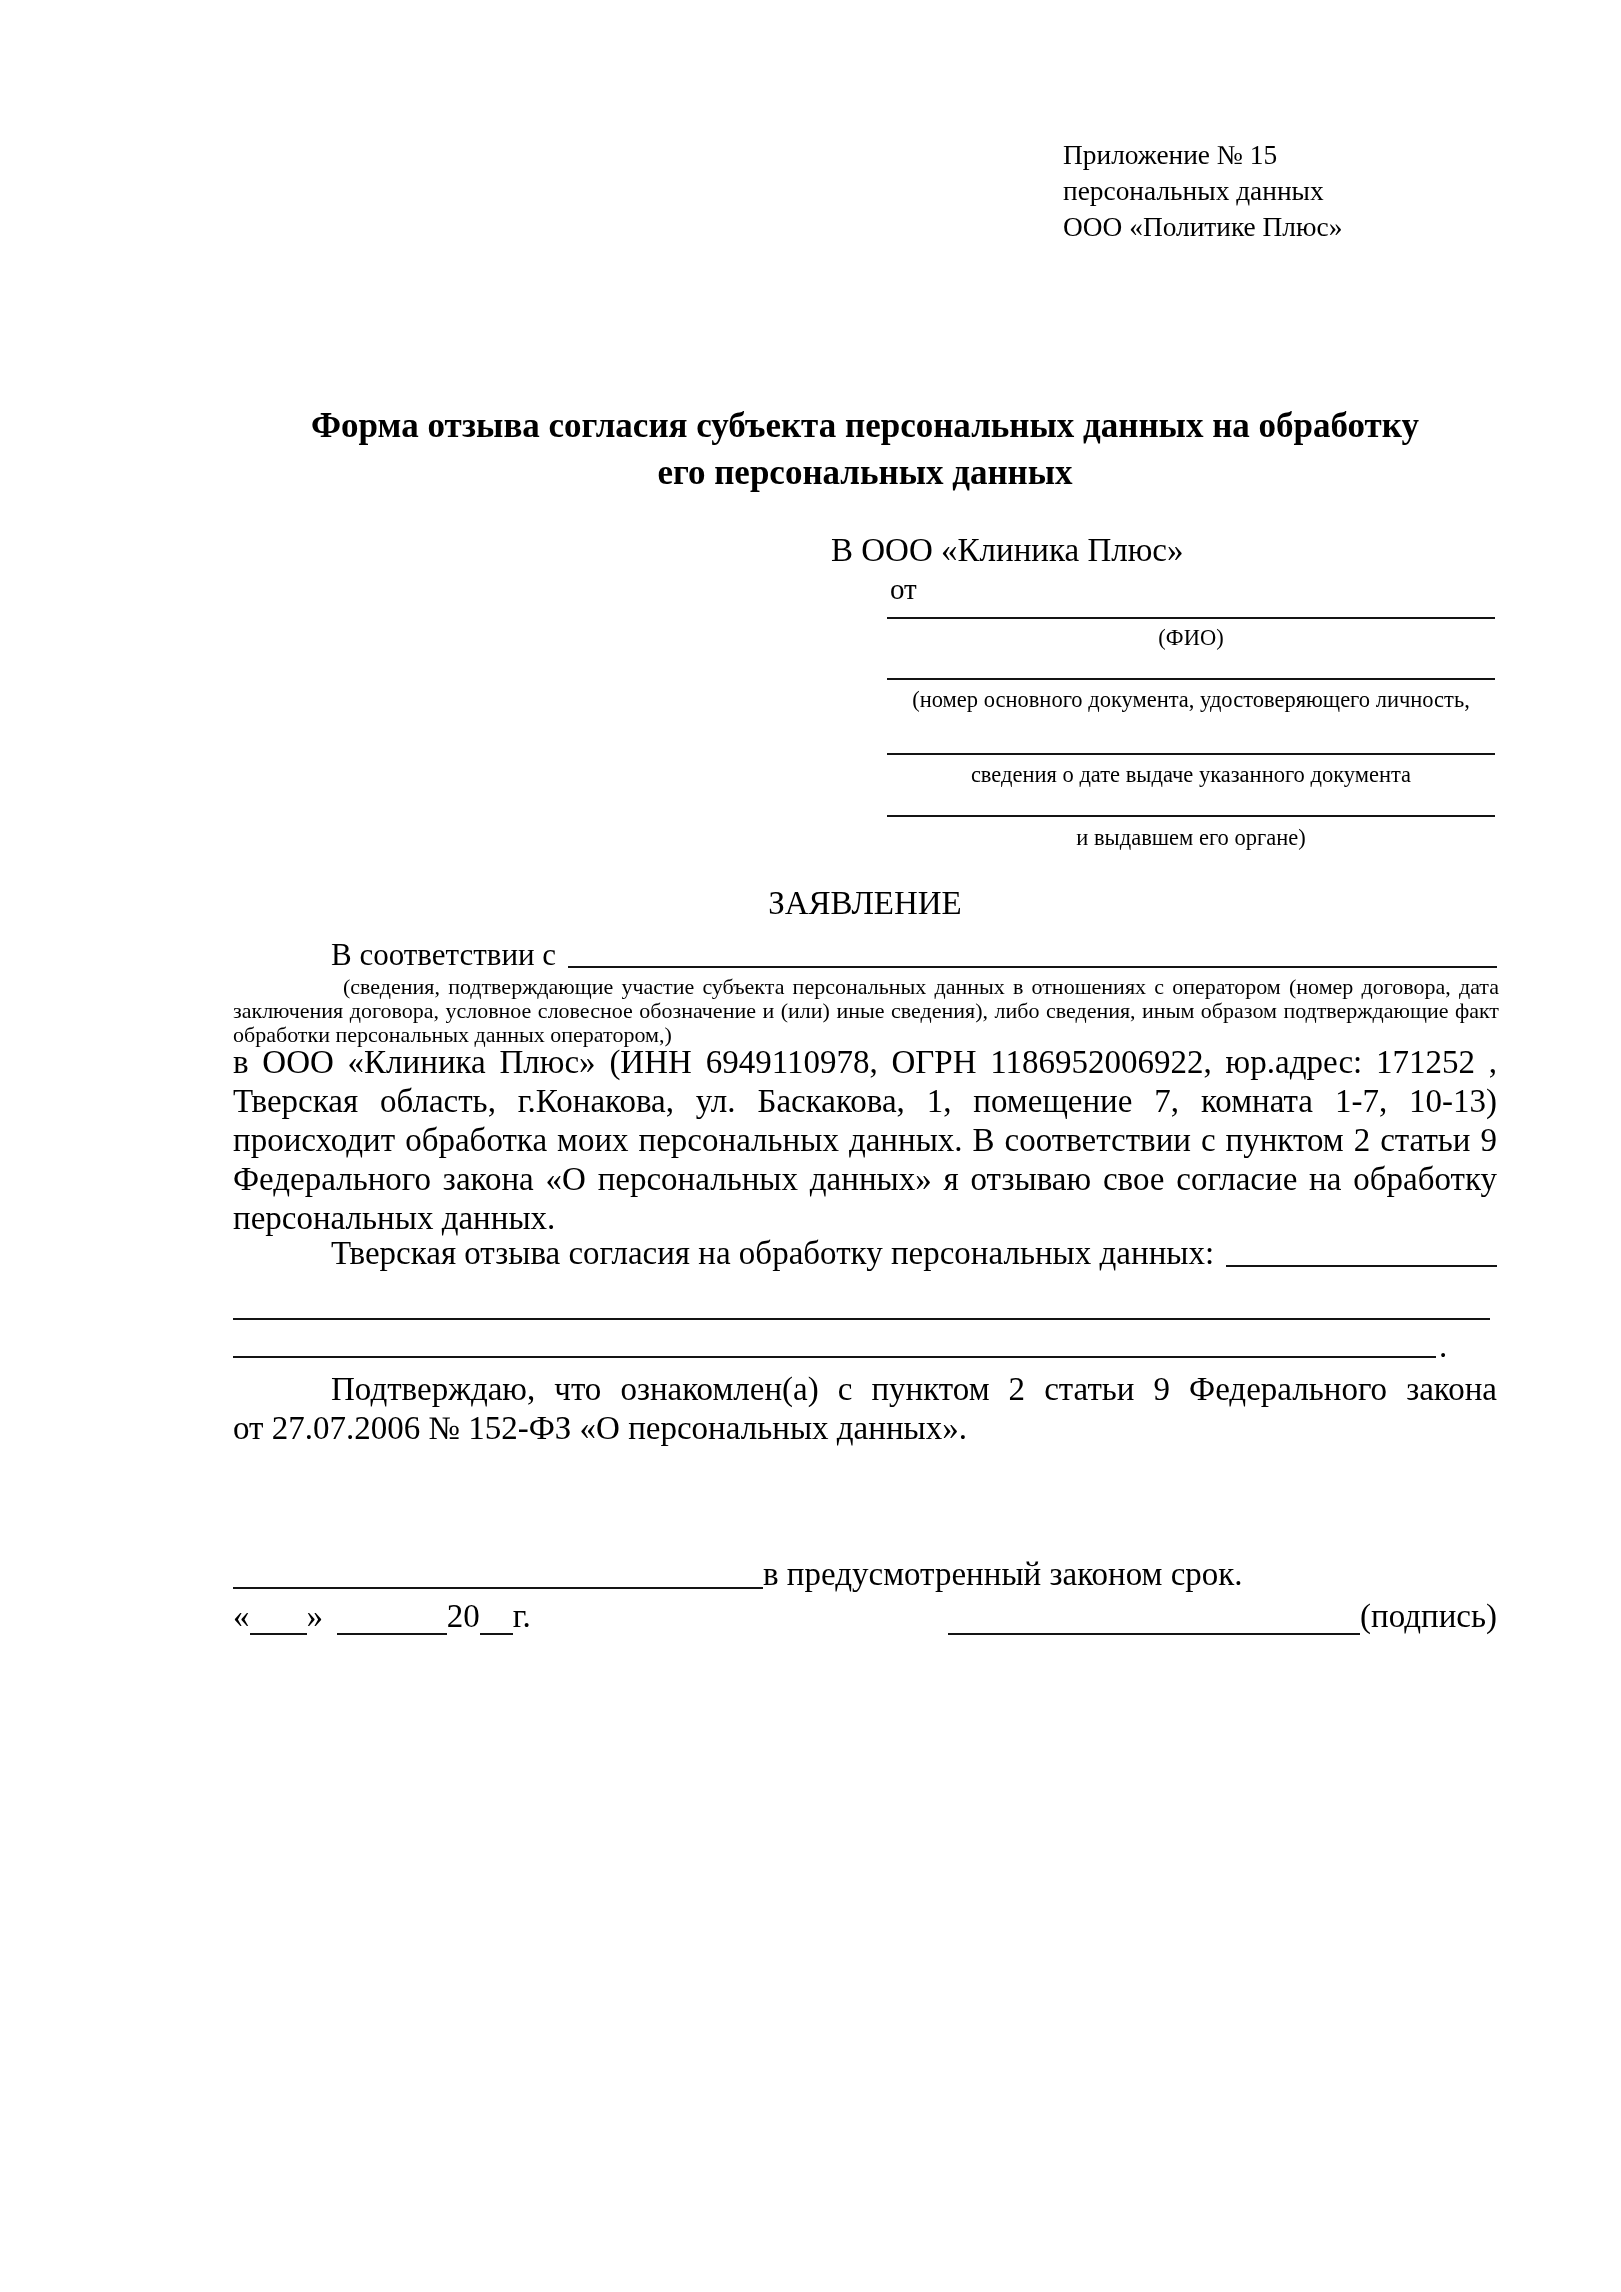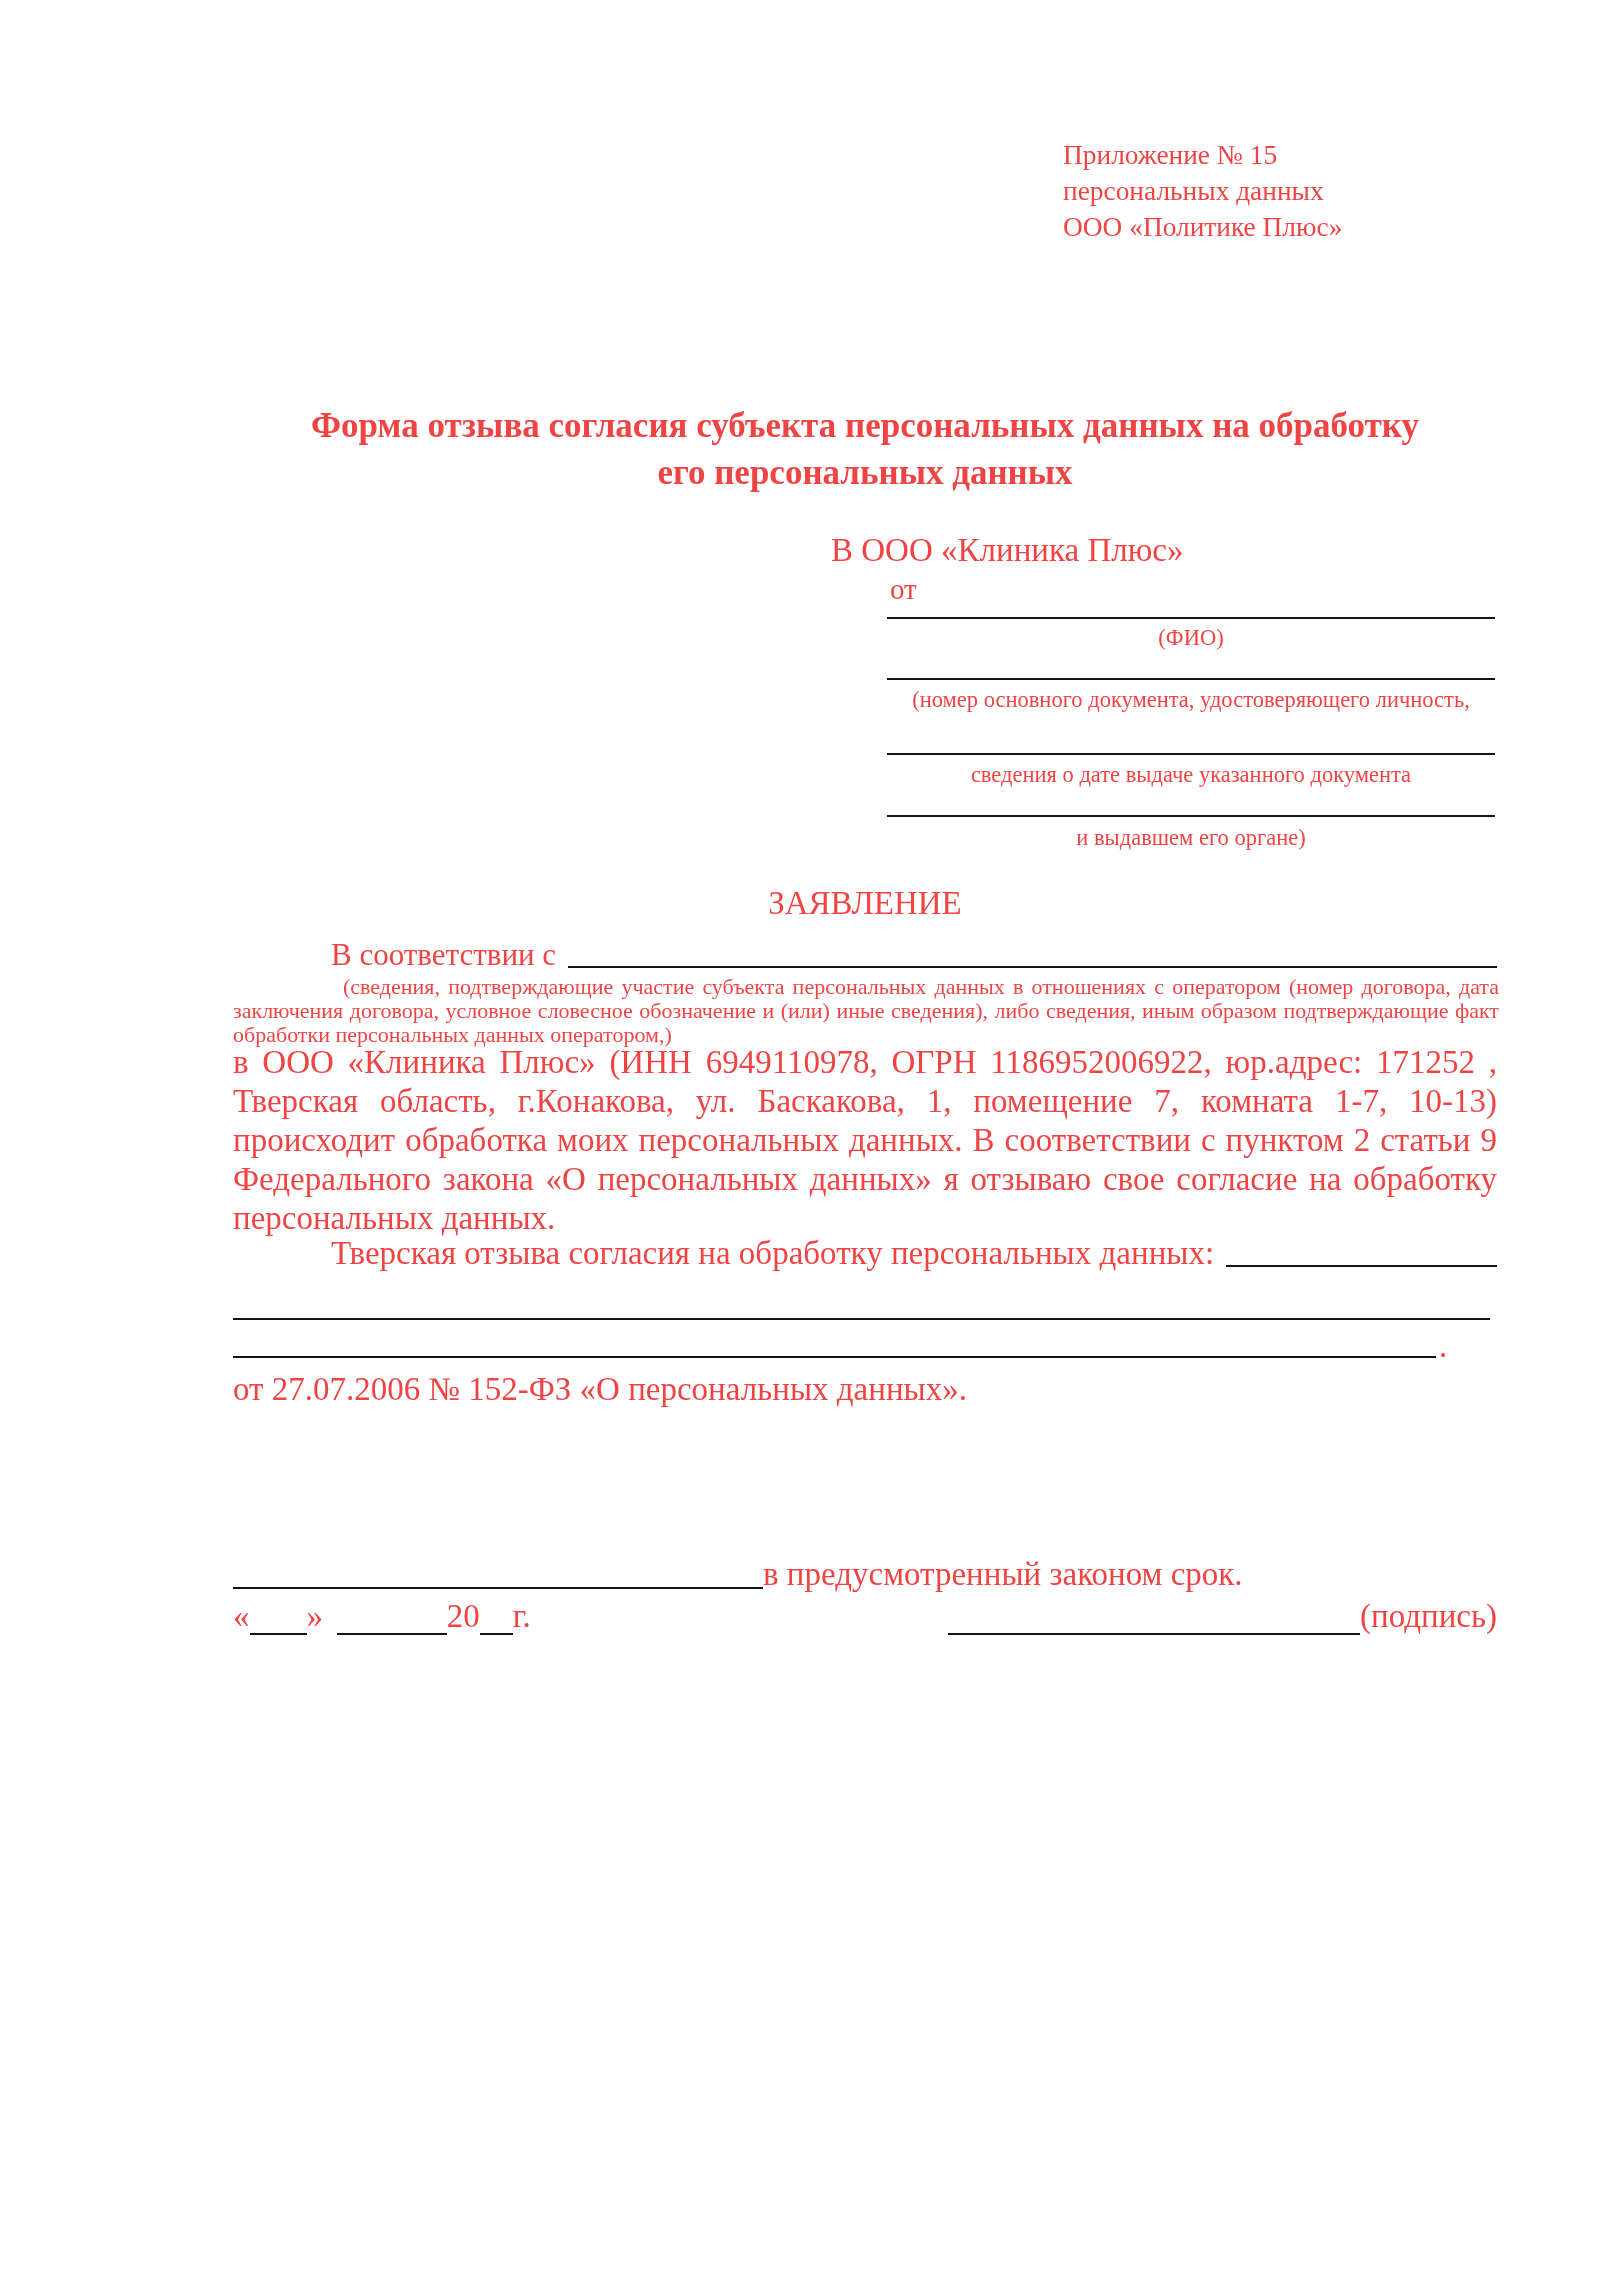--- a/index.html
+++ b/index.html
@@ -1,21 +1,21 @@
 <!DOCTYPE html>
 <html><head>
 <meta charset="utf-8">
 <style>
   html,body{margin:0;padding:0;background:#9a9a9a;}
   .page{
     position:relative;
     width:1621px;height:2293px;
     margin:0 auto;
     background:#ffffff;
-    color:#ef4444;
+    color:#000000;
     font-family:"Liberation Serif","DejaVu Serif",serif;
     overflow:hidden;
   }
   .abs{position:absolute;}
   
   .note{left:1063px;top:137px;width:461px;font-size:27.4px;line-height:36px;}
   
   .title{left:233px;top:402px;width:1264px;text-align:center;font-weight:bold;font-size:35px;line-height:47px;}
   
   .to-line{left:831px;top:532px;font-size:33px;}
@@ -109,20 +109,21 @@
   <div class="abs row reason">
     <span class="txt">Тверская отзыва согласия на обработку персональных данных:</span>
     <span class="fill"></span>
   </div>
 
   <div class="rule blankA"></div>
   <div class="rule blankB"></div>
   <div class="abs period">.</div>
 
   <div class="abs confirm">
+    <div class="jline indent1">Подтверждаю, что ознакомлен(а) с пунктом 2 статьи 9 Федерального закона</div>
     <div>от 27.07.2006 № 152-ФЗ «О персональных данных».</div>
   </div>
 
   <div class="abs row reply2">
     <span class="addr-blank"></span>
     <span class="txt">в предусмотренный законом срок.</span>
   </div>
 
   <div class="abs sig">
     <span class="grp">

